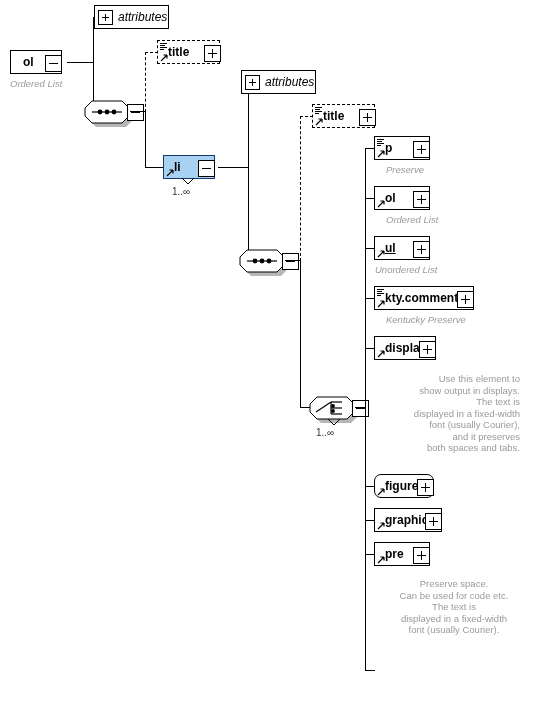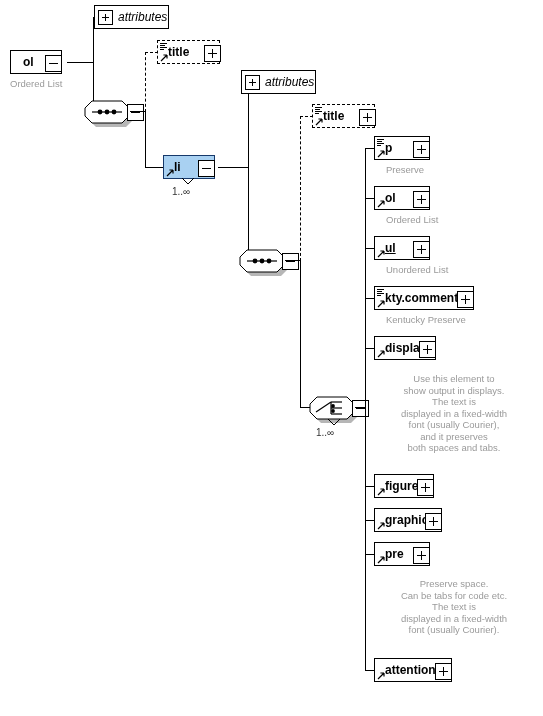--- a/index.html
+++ b/index.html
@@ -19,21 +19,21 @@
   .ebox{position:relative;box-sizing:border-box;height:24px;
         border:1px solid #000;background:#fff;
         display:flex;align-items:center;}
   .ebox.opt{border:1px dashed #000;}
   .ebox.sel{background:#a9d1f2;border:1px solid #16396b;}
   .shadow{position:absolute;left:4px;top:4px;width:100%;height:100%;
           background:#b6b6b6;z-index:-1;}
   .ename{font-size:12px;font-weight:bold;color:#000;
          padding-left:12px;letter-spacing:0;white-space:nowrap;}
   .ename.ital{font-style:italic;font-weight:normal;padding-left:4px;}
-  .caption{position:absolute;font-size:9.5px;color:#9a9a9a;white-space:nowrap;}
+  .caption{position:absolute;font-size:9.5px;color:#9a9a9a;white-space:nowrap;font-style:italic;}
 
   
   .tog{position:absolute;right:-1px;top:4px;width:15px;height:15px;
        border:1px solid #000;background:#fff;
        display:flex;align-items:center;justify-content:center;}
   .tog .sh{position:absolute;left:3px;top:3px;width:15px;height:15px;
            background:#b6b6b6;z-index:-1;}
   .tog i{display:block;position:absolute;background:#000;}
   .tog i.hb{width:9px;height:1px;left:3px;top:7px;}
   .tog i.vb{width:1px;height:9px;left:7px;top:3px;}
@@ -310,21 +310,21 @@
             <path d="M1,8 L7,2 M7,2 L3.4,2 M7,2 L7,5.6" stroke="#000" stroke-width="1.2" fill="none"></path>
           </svg>
       </span>
       <span class="ename" style="padding-left:10px;">ul</span>
       <span class="tog">
         <span class="sh"></span>
           <i class="hb"></i>
           <i class="vb"></i>
       </span>
     </div>
-    <div class="caption" style="left:12px;top:28px;">Unordered List</div>
+    <div class="caption" style="left:1px;top:28px;">Unordered List</div>
   </div>
 
   <div class="ln h" style="left:365px;top:298px;width:10px;"></div>
   <div class="node" style="left:374px;top:286px;">
     <div class="ebox" style="width:100px;">
       <div class="shadow"></div>
       <span class="docg">
           <i></i>
           <i></i>
           <i></i>
@@ -355,31 +355,31 @@
           </svg>
       </span>
       <span class="ename" style="padding-left:10px;">display</span>
       <span class="tog">
         <span class="sh"></span>
           <i class="hb"></i>
           <i class="vb"></i>
       </span>
     </div>
   </div>
-  <div class="annot" style="left:368px;top:373px;width:172px;">Use this element to
+  <div class="annot" style="left:348px;top:373px;width:172px;text-align:right;">Use this element to
 show output in displays.
 The text is
 displayed in a fixed-width
 font (usually Courier),
 and it preserves
 both spaces and tabs.</div>
 
   <div class="ln h" style="left:365px;top:486px;width:10px;"></div>
   <div class="node" style="left:374px;top:474px;">
-    <div class="ebox" style="width:60px;">
+    <div class="ebox" style="width:60px;border-radius:7px;">
       <div class="shadow"></div>
       <span class="refa">
         <svg width="9" height="9">
             <path d="M1,8 L7,2 M7,2 L3.4,2 M7,2 L7,5.6" stroke="#000" stroke-width="1.2" fill="none"></path>
           </svg>
       </span>
       <span class="ename" style="padding-left:10px;">figure</span>
       <span class="tog">
         <span class="sh"></span>
           <i class="hb"></i>
@@ -417,36 +417,20 @@
       </span>
       <span class="ename" style="padding-left:10px;">pre</span>
       <span class="tog">
         <span class="sh"></span>
           <i class="hb"></i>
           <i class="vb"></i>
       </span>
     </div>
   </div>
   <div class="annot" style="left:368px;top:578px;width:172px;">Preserve space.
-Can be tabs for code etc.
+Can be used for code etc.
 The text is
 displayed in a fixed-width
 font (usually Courier).</div>
 
   <div class="ln h" style="left:365px;top:670px;width:10px;"></div>
-  <div class="node" style="left:374px;top:658px;">
-    <div class="ebox" style="width:78px;">
-      <div class="shadow"></div>
-      <span class="refa">
-        <svg width="9" height="9">
-            <path d="M1,8 L7,2 M7,2 L3.4,2 M7,2 L7,5.6" stroke="#000" stroke-width="1.2" fill="none"></path>
-          </svg>
-      </span>
-      <span class="ename" style="padding-left:10px;">attention</span>
-      <span class="tog">
-        <span class="sh"></span>
-          <i class="hb"></i>
-          <i class="vb"></i>
-      </span>
-    </div>
-  </div>
 
 </div>
 
 </body></html>

